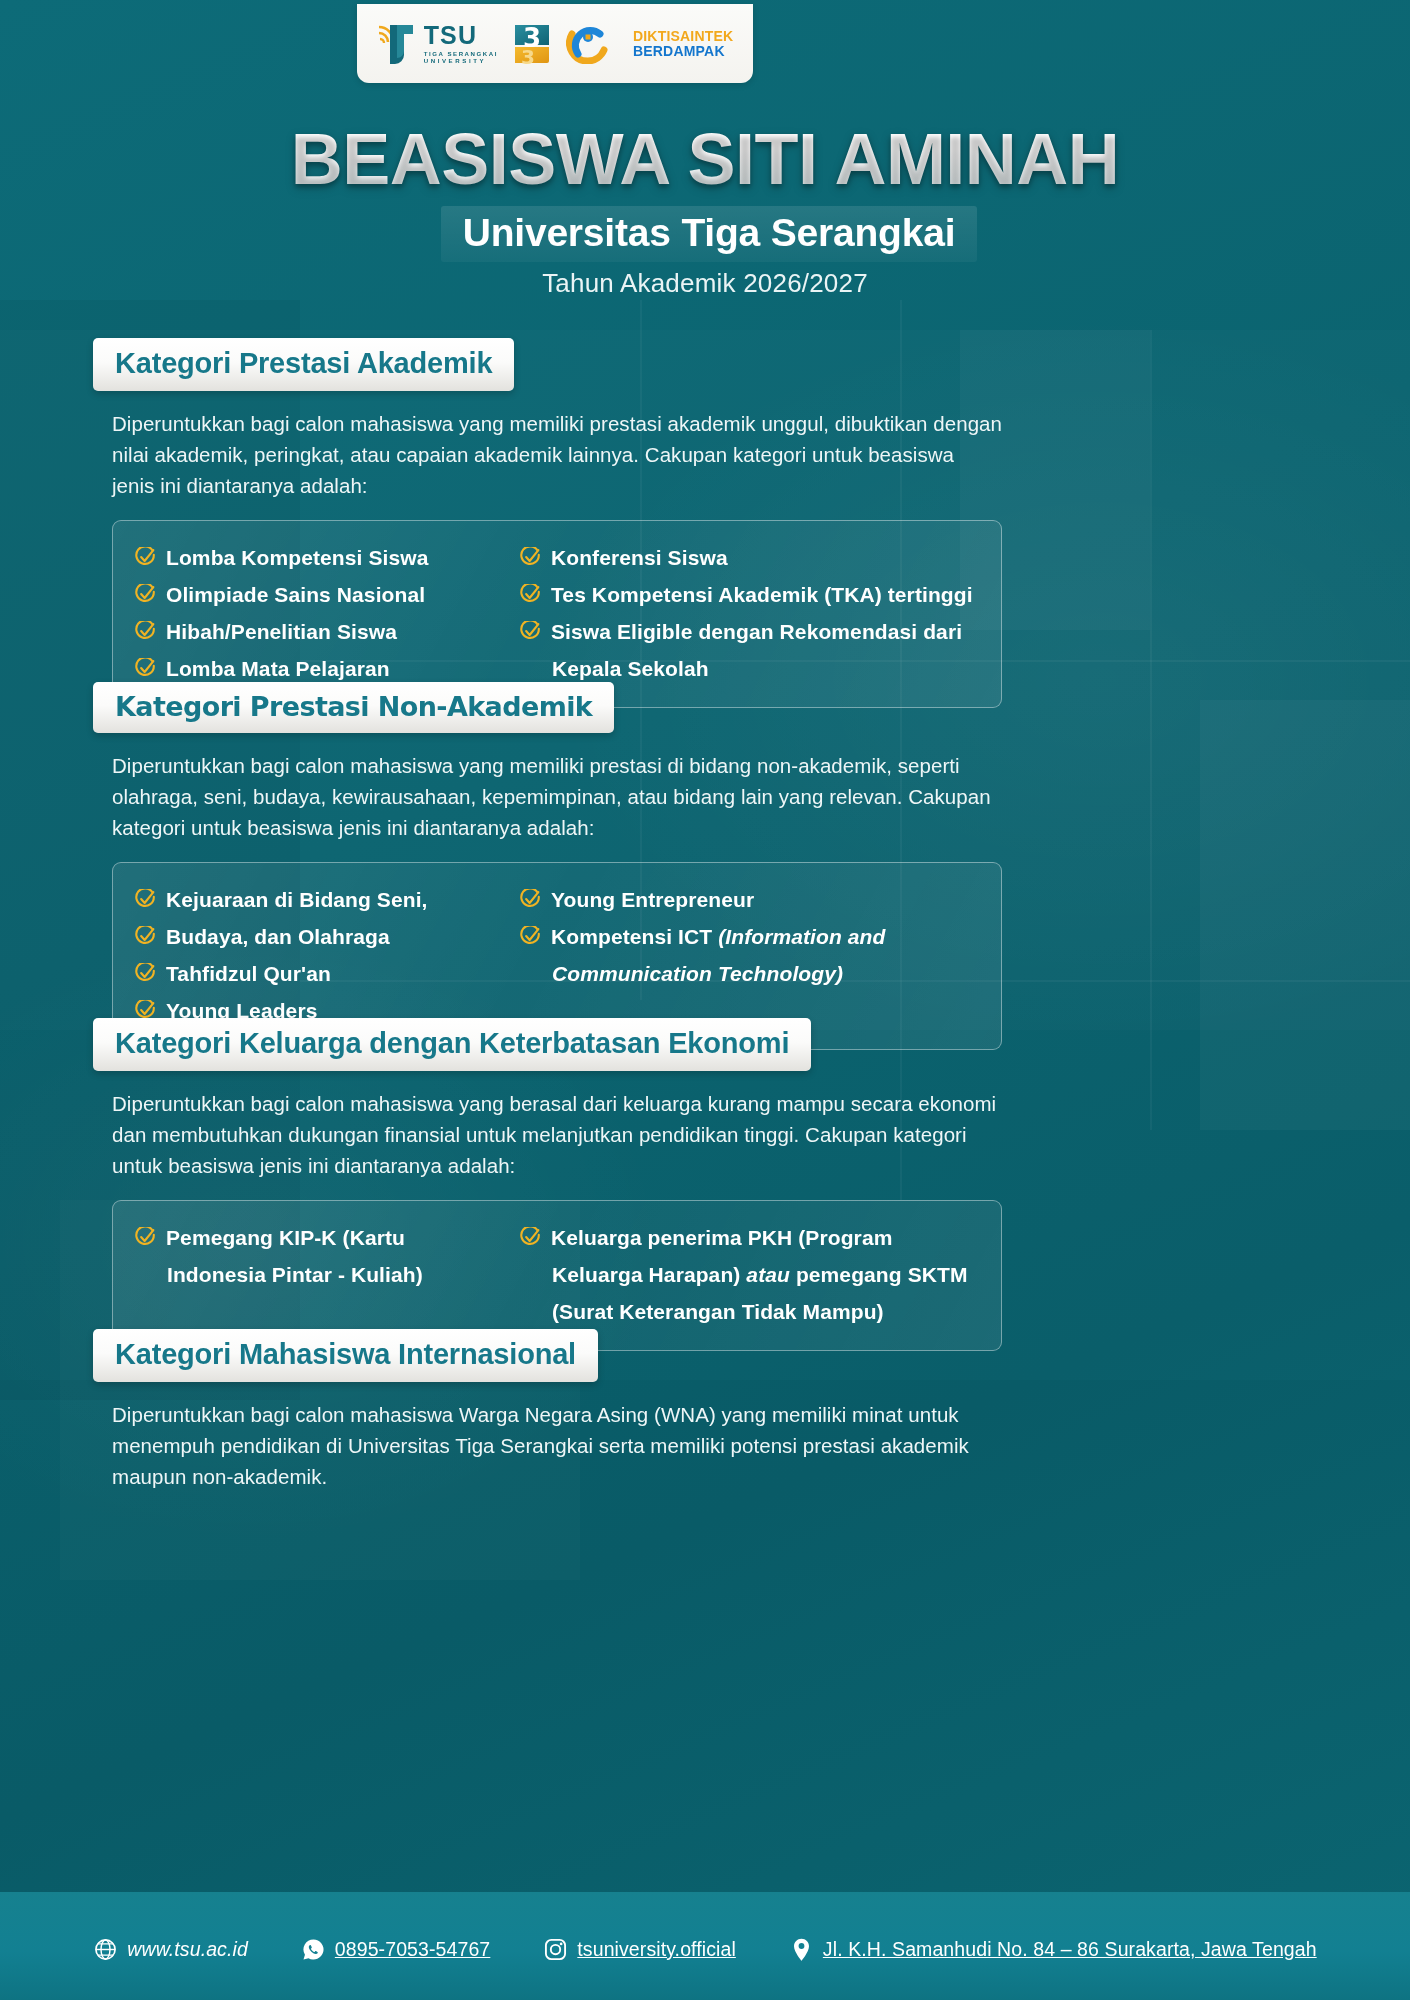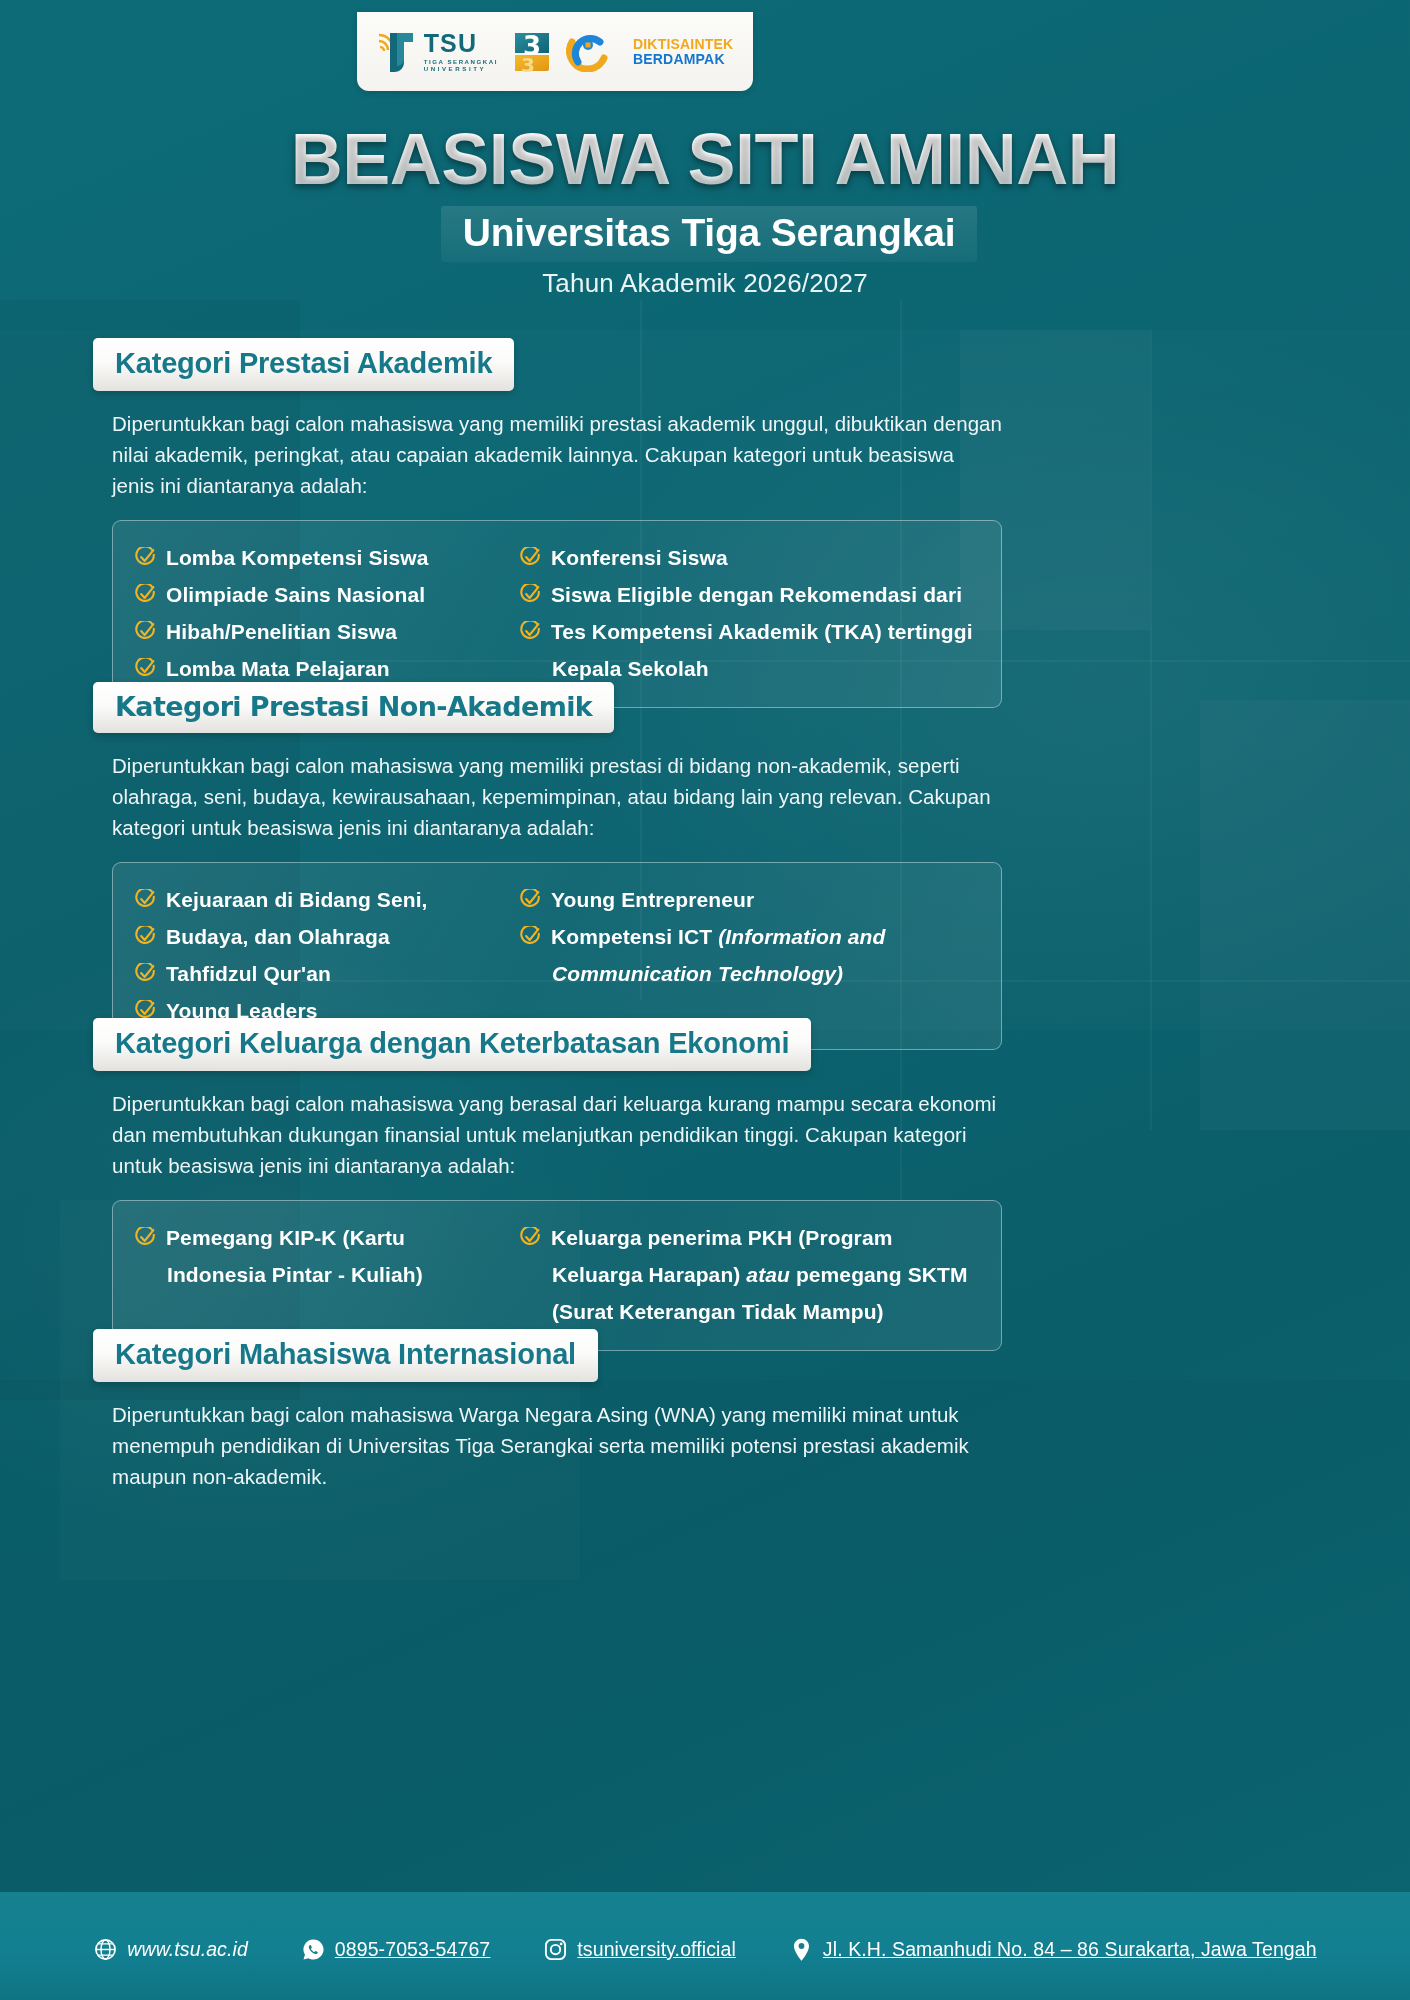--- a/index.html
+++ b/index.html
@@ -23,21 +23,21 @@
   }
 
   
   .bg-shape { position: absolute; background: rgba(255,255,255,0.030); pointer-events: none; }
   .bg-line  { position: absolute; background: rgba(255,255,255,0.045); pointer-events: none; }
   .bg-dark  { position: absolute; background: rgba(0,0,0,0.045); pointer-events: none; }
 
   
   #logobar {
     position: absolute;
-    left: 357px; top: 12px; width: 396px; height: 79px;
+    left: 357px; top: 4px; width: 396px; height: 79px;
     background: linear-gradient(180deg, #fbfbf9 0%, #f4f3ef 100%);
     border-radius: 0 0 12px 12px;
     display: flex;
     align-items: center;
     justify-content: center;
     gap: 13px;
     padding: 0 14px;
     box-shadow: 0 2px 6px rgba(0,0,0,0.14);
   }
   .logo-group { display: flex; align-items: center; gap: 7px; }
@@ -288,28 +288,28 @@
               <path d="M20 4 A10 10 0 1 0 21.5 9" fill="none" stroke="#f0b323" stroke-width="2.4" stroke-linecap="round"></path>
               <path d="M7 11.5 L11 16 L21 3.5" fill="none" stroke="#f0b323" stroke-width="2.4" stroke-linecap="round" stroke-linejoin="round"></path>
             </svg>
           <span class="txt">Konferensi Siswa</span>
         </div>
         <div class="item">
           <svg class="check" viewBox="0 0 24 24">
               <path d="M20 4 A10 10 0 1 0 21.5 9" fill="none" stroke="#f0b323" stroke-width="2.4" stroke-linecap="round"></path>
               <path d="M7 11.5 L11 16 L21 3.5" fill="none" stroke="#f0b323" stroke-width="2.4" stroke-linecap="round" stroke-linejoin="round"></path>
             </svg>
+          <span class="txt">Tes Kompetensi Akademik (TKA) tertinggi</span>
+        </div>
+        <div class="item">
+          <svg class="check" viewBox="0 0 24 24">
+              <path d="M20 4 A10 10 0 1 0 21.5 9" fill="none" stroke="#f0b323" stroke-width="2.4" stroke-linecap="round"></path>
+              <path d="M7 11.5 L11 16 L21 3.5" fill="none" stroke="#f0b323" stroke-width="2.4" stroke-linecap="round" stroke-linejoin="round"></path>
+            </svg>
           <span class="txt">Siswa Eligible dengan Rekomendasi dari</span>
-        </div>
-        <div class="item">
-          <svg class="check" viewBox="0 0 24 24">
-              <path d="M20 4 A10 10 0 1 0 21.5 9" fill="none" stroke="#f0b323" stroke-width="2.4" stroke-linecap="round"></path>
-              <path d="M7 11.5 L11 16 L21 3.5" fill="none" stroke="#f0b323" stroke-width="2.4" stroke-linecap="round" stroke-linejoin="round"></path>
-            </svg>
-          <span class="txt">Tes Kompetensi Akademik (TKA) tertinggi</span>
         </div>
         <div class="item cont">
           <span class="txt">Kepala Sekolah</span>
         </div>
       </div>
     </div>
   </div>
 
   <div class="section" style="top:682px">
     <div class="cat-head rounded">Kategori Prestasi Non-Akademik</div>

